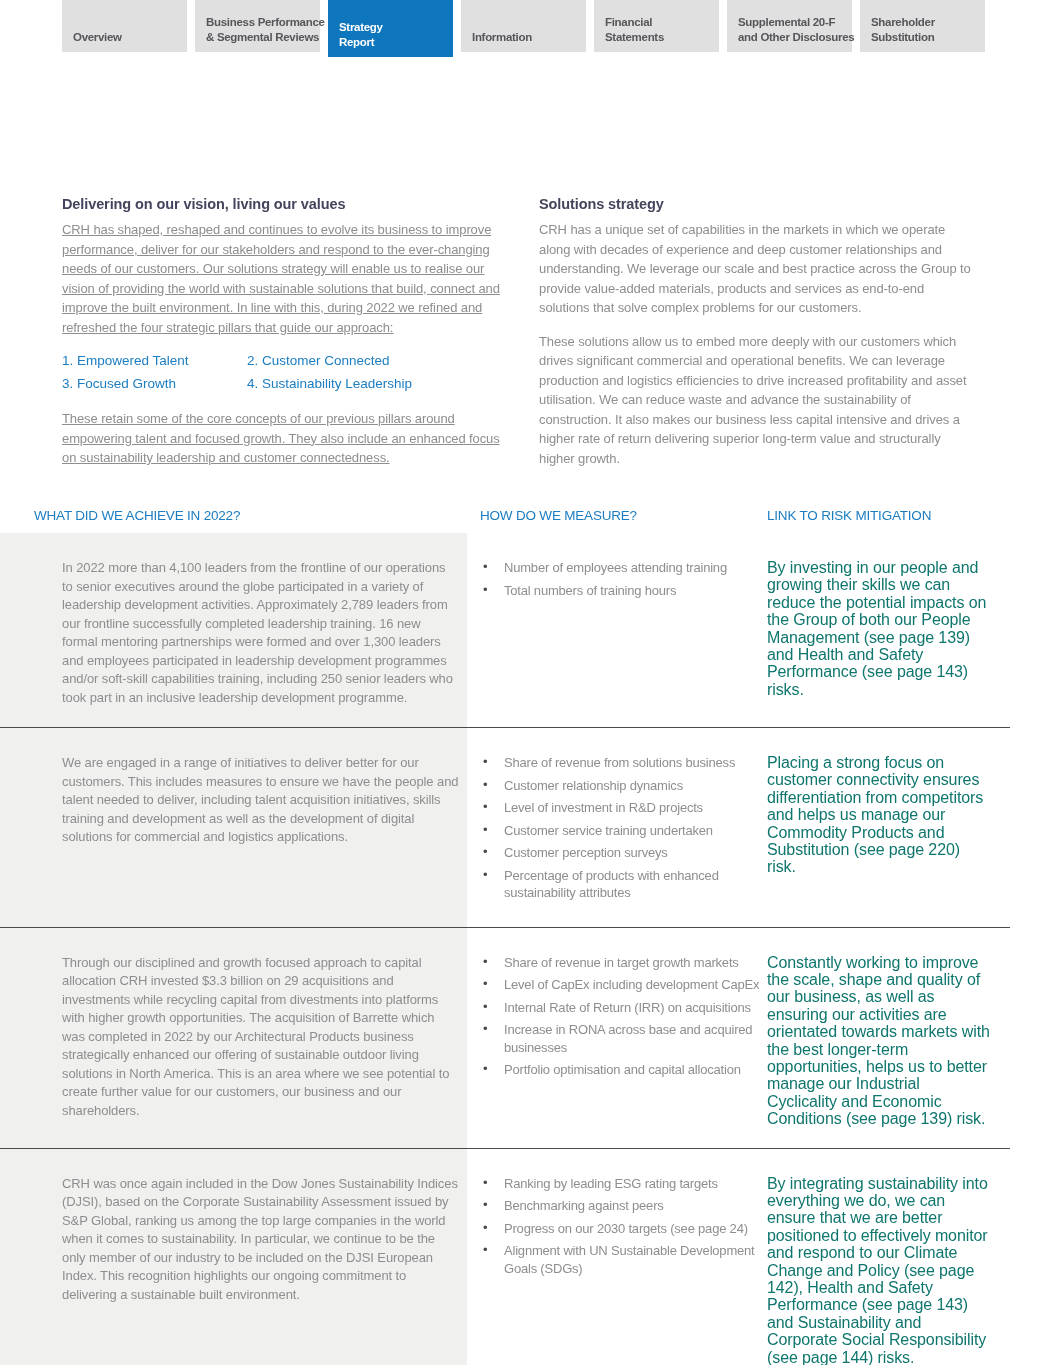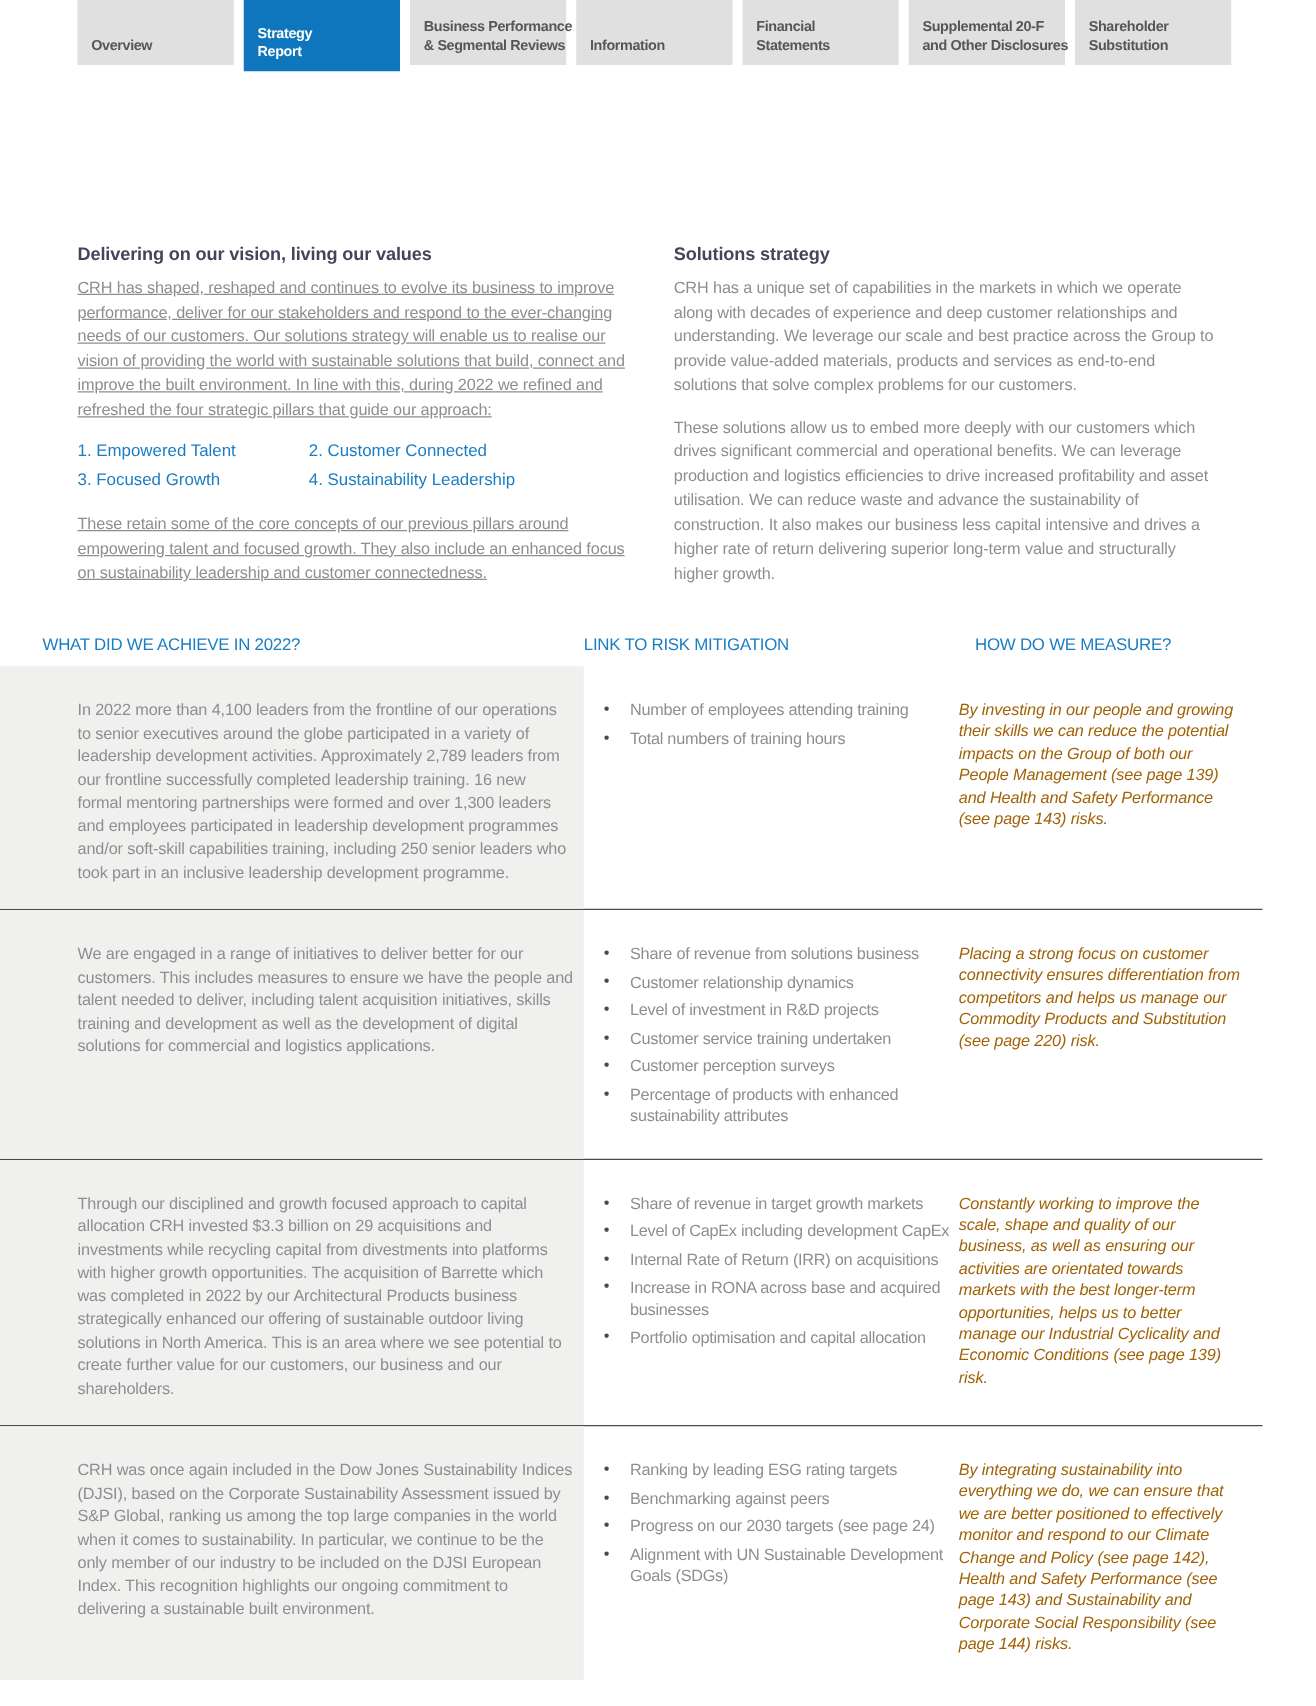--- a/index.html
+++ b/index.html
@@ -31,47 +31,47 @@
   .thead .h{font-size:13.5px;line-height:14px;color:#1b7dc2;letter-spacing:-0.2px;padding-bottom:10px;}
   .thead .h1{padding-left:34px;}
   .thead .h2{padding-left:13px;}
   .trow{display:grid;grid-template-columns:467px 300px 243px;}
   .trow + .trow{border-top:1px solid #4a4a4c;}
   .trow .c1{
     background:#f0f0ee;color:#8e8e90;font-size:13px;line-height:18.5px;letter-spacing:-0.1px;
     padding:26px 8px 20px 62px;box-sizing:border-box;
   }
   .trow .c2{padding:26px 0 20px 13px;box-sizing:border-box;}
-  .trow .c3{color:#a16207;font-size:13px;line-height:17.4px;letter-spacing:-0.1px;
-    padding:26px 18px 20px 0;box-sizing:border-box;font-style:italic;}
+  .trow .c3{color:#0f766e;font-size:16px;line-height:17.4px;letter-spacing:-0.1px;
+    padding:26px 18px 20px 0;box-sizing:border-box;}
   .c2 ul{list-style:none;margin:0;padding:0;}
   .c2 li{
     position:relative;padding-left:24px;margin:0 0 5px 0;
     font-size:13px;line-height:17.5px;letter-spacing:-0.2px;color:#8e8e90;
   }
   .c2 li::before{content:"\2022";position:absolute;left:3px;top:-1px;color:#4a4a4a;font-size:13px;}
   .r1{min-height:179px;} .r2{min-height:164px;} .r3{min-height:204px;} .r4{min-height:189px;}
   .r1 > div{padding-top:28px;} .r2 > div{padding-top:18px;}
   .r3 > div{padding-top:20px;} .r4 > div{padding-top:33px;}
 </style>
 </head>
 <body>
 
 <nav class="tabbar">
   <div class="tab">
     <span class="l">Overview</span>
     <span class="l"></span>
   </div>
+  <div class="tab">
+    <span class="l">Business Performance</span>
+    <span class="l">&amp; Segmental Reviews</span>
+  </div>
   <div class="tab active">
     <span class="l">Strategy</span>
     <span class="l">Report</span>
-  </div>
-  <div class="tab">
-    <span class="l">Business Performance</span>
-    <span class="l">&amp; Segmental Reviews</span>
   </div>
   <div class="tab">
     <span class="l">Information</span>
     <span class="l"></span>
   </div>
   <div class="tab">
     <span class="l">Financial</span>
     <span class="l">Statements</span>
   </div>
   <div class="tab">
@@ -99,22 +99,22 @@
   <div class="colR">
     <h2>Solutions strategy</h2>
     <p>CRH has a unique set of capabilities in the markets in which we operate along with decades of experience and deep customer relationships and understanding. We leverage our scale and best practice across the Group to provide value-added materials, products and services as end-to-end solutions that solve complex problems for our customers.</p>
     <p>These solutions allow us to embed more deeply with our customers which drives significant commercial and operational benefits. We can leverage production and logistics efficiencies to drive increased profitability and asset utilisation. We can reduce waste and advance the sustainability of construction. It also makes our business less capital intensive and drives a higher rate of return delivering superior long-term value and structurally higher growth.</p>
   </div>
 </section>
 
 <section class="table">
   <div class="thead">
     <div class="h h1">WHAT DID WE ACHIEVE IN 2022?</div>
+    <div class="h h2">HOW DO WE MEASURE?</div>
     <div class="h h3">LINK TO RISK MITIGATION</div>
-    <div class="h h2">HOW DO WE MEASURE?</div>
   </div>
 
   <div class="trow r1">
     <div class="c1">In 2022 more than 4,100 leaders from the frontline of our operations to senior executives around the globe participated in a variety of leadership development activities. Approximately 2,789 leaders from our frontline successfully completed leadership training. 16 new formal mentoring partnerships were formed and over 1,300 leaders and employees participated in leadership development programmes and/or soft-skill capabilities training, including 250 senior leaders who took part in an inclusive leadership development programme.</div>
     <div class="c2">
       <ul>
         <li>Number of employees attending training</li>
         <li>Total numbers of training hours</li>
       </ul>
     </div>

